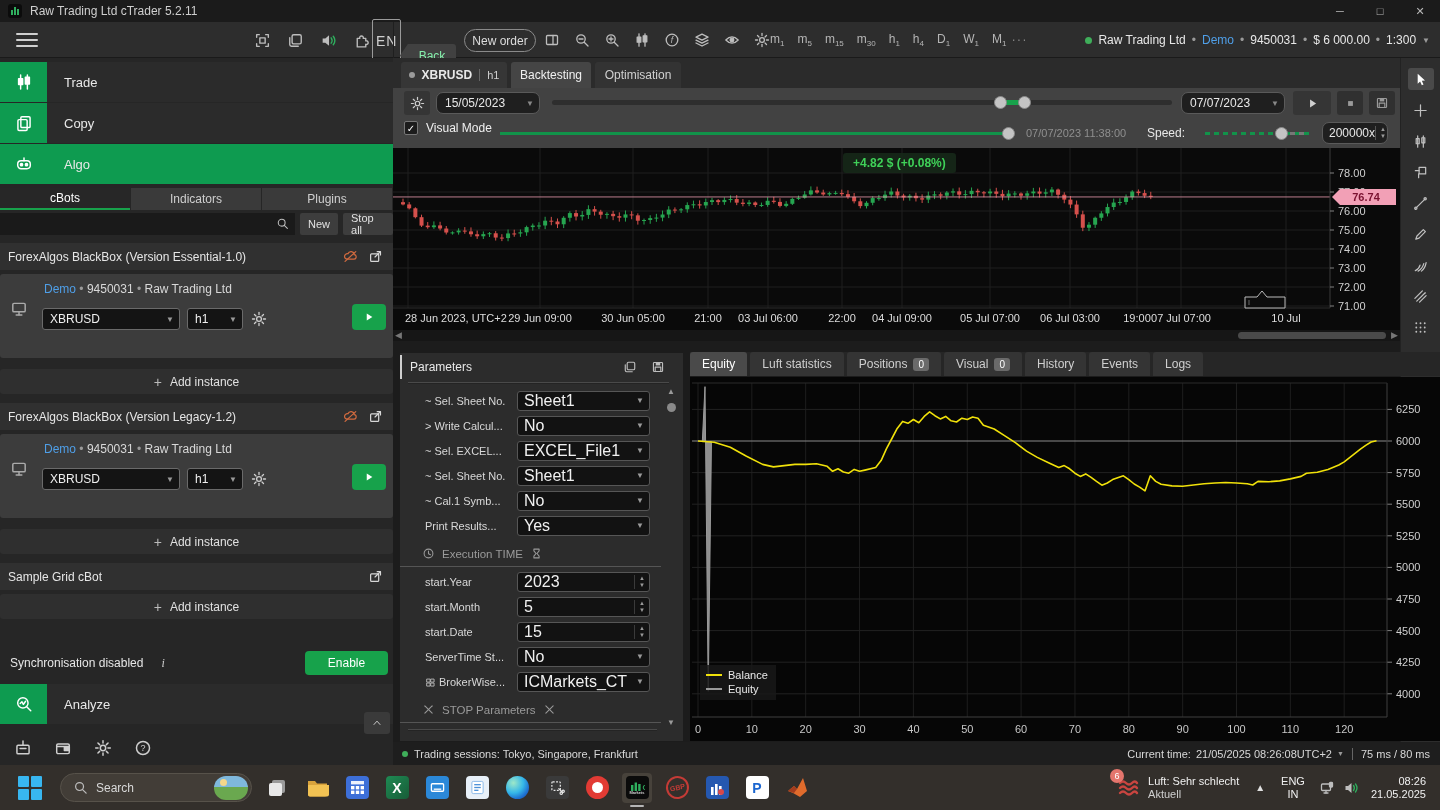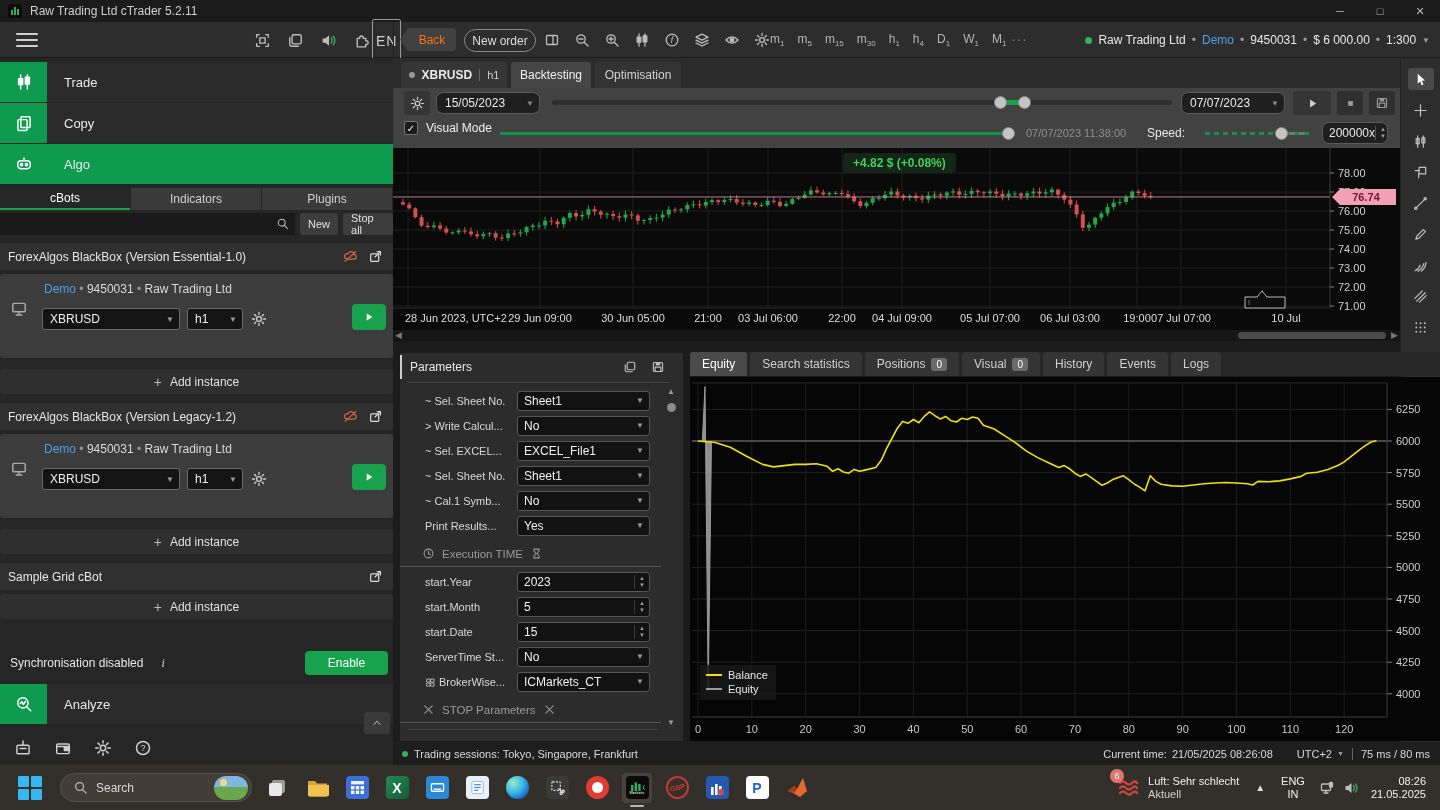--- a/index.html
+++ b/index.html
@@ -14,21 +14,21 @@
   .titlebar{position:absolute;left:0;top:0;width:1440px;height:22px;background:#1b1b1b;display:flex;align-items:center}
   .app-ico{width:14px;height:14px;margin-left:8px;border-radius:3px;background:#0b0b0b;position:relative}
   .app-ico i{position:absolute;bottom:3px;background:#2fae5e;width:2px}
   .title-text{margin-left:8px;color:#cfcfcf;font-size:12px}
   .win-btn{width:40px;height:22px;display:flex;align-items:center;justify-content:center;color:#b8b8b8;font-size:11px}
   
   .topbar{position:absolute;left:0;top:22px;width:1440px;height:36px;background:#2d2d2d;border-bottom:1px solid #1a1a1a}
   .burger{position:absolute;left:16px;top:11px;width:22px;height:14px;display:flex;flex-direction:column;justify-content:space-between}
   .burger i{height:2px;background:#cfcfcf;border-radius:1px}
   .en-badge{border:1px solid #9a9a9a;border-radius:2px;font-size:14px;color:#cfcfcf;padding:13px 3px;letter-spacing:1px}
-  .back-btn{position:absolute;left:400px;top:6px;width:56px;height:23px;background:#414141;color:#f97316;
+  .back-btn{position:absolute;left:400px;top:22px;width:56px;height:23px;background:#414141;color:#86efac;
     display:flex;align-items:center;justify-content:center;padding-left:8px;
     clip-path:polygon(14% 0,100% 0,100% 100%,14% 100%,0 50%);border-radius:3px}
   .neworder-btn{position:absolute;left:464px;top:7px;width:72px;height:23px;border:1px solid #8a8a8a;border-radius:12px;
     color:#ddd;display:flex;align-items:center;justify-content:center}
   .tf{color:#b5b5b5;font-size:12px;margin-right:13px;white-space:nowrap}
   .tf sub{font-size:8px}
   .account{position:absolute;right:10px;top:0;height:36px;display:flex;align-items:center;gap:6px;font-size:12px}
   .dot{width:7px;height:7px;border-radius:50%;background:#3fae5a}
   
   .sidebar{position:absolute;left:0;top:58px;width:393px;height:707px;background:#262626}
@@ -74,21 +74,21 @@
   .pill{position:absolute;left:450px;top:5px;background:rgba(22,40,24,.9);border-radius:3px;padding:3px 10px;color:#3fd158;font-weight:bold;font-size:12px}
   .hscroll{position:absolute;left:393px;top:330px;width:1007px;height:11px;background:#161616}
   .hthumb{position:absolute;left:845px;top:2px;width:148px;height:7px;background:#4a4a4a;border-radius:4px}
   
   .params{position:absolute;left:400px;top:353px;width:283px;height:388px;background:#2c2c2c}
   .p-head{position:relative;height:27px;display:flex;align-items:center}
   .p-accent{position:absolute;left:0;top:2px;width:2px;height:24px;background:#cfcfcf}
   .p-row{height:25px;display:flex;align-items:center;padding-left:25px}
   .p-label{width:92px;font-size:11px;color:#d8d8d8;white-space:nowrap;overflow:hidden}
   .p-field{width:133px;height:20px;background:#121212;border:1px solid #565656;border-radius:3px;display:flex;align-items:center;color:#f0f0f0}
-  .p-field .val{flex:1;padding-left:6px;font-size:12px;white-space:nowrap;overflow:hidden}
+  .p-field .val{flex:1;padding-left:6px;font-size:16px;white-space:nowrap;overflow:hidden}
   .p-sec{height:26px;display:flex;align-items:center;gap:7px;padding-left:22px;color:#9a9a9a;font-size:11.5px;border-bottom:1px solid #555;margin:3px 22px 2px 0}
   .spin{display:flex;flex-direction:column;border-left:1px solid #3a3a3a;color:#9a9a9a;font-size:6px;line-height:7px;padding:0 4px}
   .btabs{position:absolute;left:690px;top:352px;width:750px;height:24px;background:#262626;display:flex;gap:3px;align-items:flex-end}
   .btab{height:24px;background:#343434;color:#cfcfcf;font-size:12px;display:flex;align-items:center;padding:0 12px;gap:6px;border-radius:3px 3px 0 0}
   .btab.active{background:#4a4a4a;color:#fff}
   .badge{background:#6a6a6a;color:#fff;font-size:10px;border-radius:3px;padding:1px 5px}
   .eq-chart{position:absolute;left:690px;top:377px;width:750px;height:364px;background:#060606}
   .legend{position:absolute;left:10px;top:288px;background:rgba(25,25,25,.85);padding:3px 8px 4px 6px;font-size:11px;color:#e8e8e8}
   .legend .row{display:flex;align-items:center;gap:6px;height:14px}
   .legend .dash{width:16px;height:2px}
@@ -1106,21 +1106,21 @@
     <span class="abs" style="right:8px;bottom:14px;color:#9a9a9a;font-size:8px">▼</span>
     <span class="abs" style="right:8px;top:34px;color:#9a9a9a;font-size:8px">▲</span>
     <span class="abs" style="right:7px;top:50px;width:9px;height:9px;border-radius:50%;background:#8a8a8a"></span>
   </div>
 
   <div class="btabs" id="btabs">
       <div class="btab active">
         <span>Equity</span>
       </div>
       <div class="btab">
-        <span>Search statistics</span>
+        <span>Luft statistics</span>
       </div>
       <div class="btab">
         <span>Positions</span>
         <span class="badge">0</span>
       </div>
       <div class="btab">
         <span>Visual</span>
         <span class="badge">0</span>
       </div>
       <div class="btab">
@@ -1208,21 +1208,21 @@
         </div>
       </div>
   </div>
 
   <div class="statusbar">
     <span class="dot" style="width:6px;height:6px;margin-left:9px"></span>
     <span style="margin-left:6px">Trading sessions: Tokyo, Singapore, Frankfurt</span>
     <div style="margin-left:auto;display:flex;align-items:center">
       <span>Current time:</span>
       <span style="margin-left:5px">21/05/2025 08:26:08</span>
-      <span style="margin-left:24px">UTC+2</span>
+      <span style="margin-left:0">UTC+2</span>
       <span style="margin-left:5px;font-size:7px;color:#999">▼</span>
       <span class="vline"></span>
       <span style="margin-right:10px">75 ms / 80 ms</span>
     </div>
   </div>
 
   <div class="taskbar">
     <div class="start">
         <i></i>
         <i></i>

